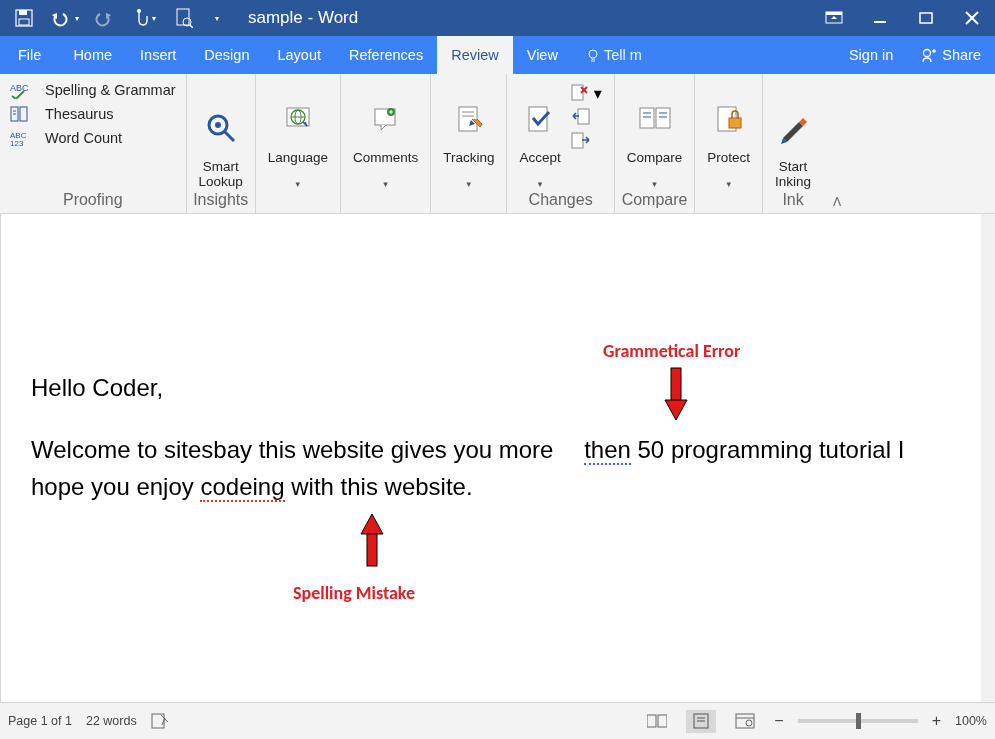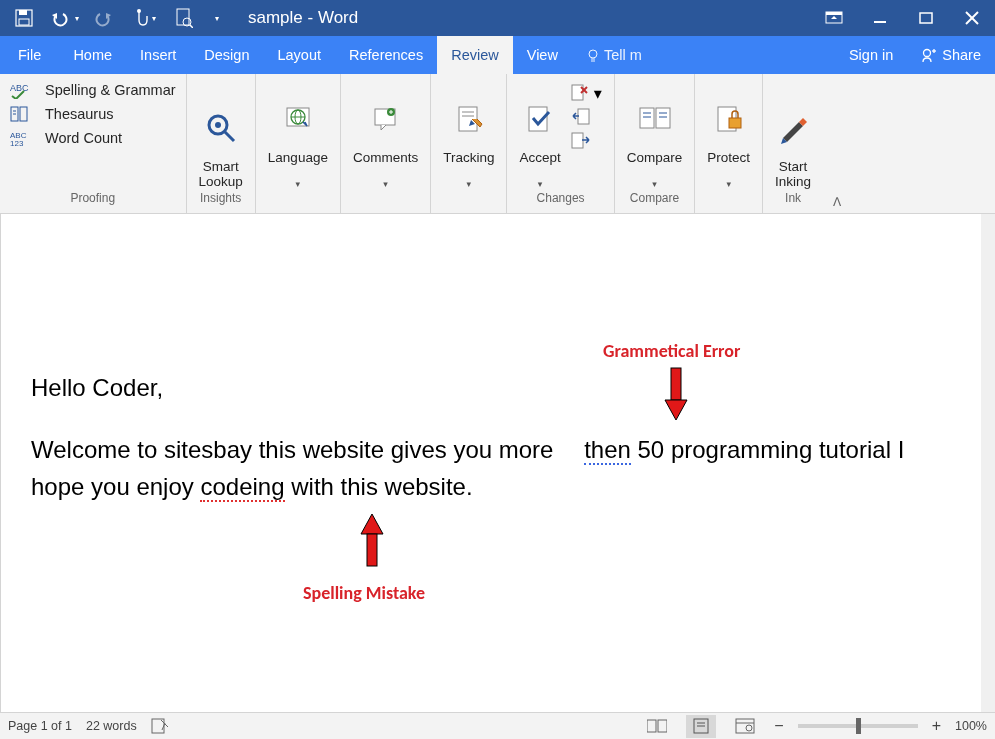--- a/index.html
+++ b/index.html
@@ -15,36 +15,36 @@
 .tabbar { background: #3b82f6; height: 38px; display: flex; align-items: stretch; color: #fff; font-size: 14.5px; }
 .tabbar .tab { padding: 0 14px; display: flex; align-items: center; cursor: pointer; }
 .tabbar .tab.active { background: #f3f3f3; color: #2b579a; font-weight: 400; }
 .tabbar .tab.file { padding: 0 18px; }
 .tabbar .tell { display:flex; align-items:center; gap:4px; opacity: 0.9;}
 .tabbar .signin { margin-left: auto; padding: 0 14px; display:flex; align-items:center; }
 .tabbar .share { padding: 0 14px; display:flex; align-items:center; gap:5px;}
 .ribbon { background: #f3f3f3; height: 140px; border-bottom: 1px solid #d4d4d4; display: flex; align-items: stretch; }
 .group { border-right: 1px solid #d4d4d4; display: flex; flex-direction: column; padding: 0; }
 .group .body { flex:1; display:flex; padding: 4px 6px 0 6px; }
-.group .label { height: 22px; font-size: 12px; color: #666; text-align: center; }
+.group .label { height: 22px; font-size: 16px; color: #666; text-align: center; }
 .proofing-col { display:flex; flex-direction:column; gap:6px; padding-top: 3px; }
 .proof-item { display:flex; align-items:center; gap:13px; font-size: 14.5px; color:#262626; cursor:pointer; white-space:nowrap; padding: 0 4px;}
 .big-btn { display:flex; flex-direction:column; align-items:center; justify-content:flex-end; padding: 2px 6px; cursor:pointer; gap:14px; font-size:13.5px; color:#262626; text-align:center; }
 .big-btn .ico { width:34px; height:34px; display:flex; align-items:center; justify-content:center; }
 .big-btn .drop { font-size:9px; color:#555; }
 .changes-right { display:flex; flex-direction:column; gap:2px; padding: 4px 4px 0 2px; }
 .small-btn { display:flex; align-items:center; cursor:pointer; padding:1px 2px; }
 .collapse-caret { width:28px; display:flex; align-items:flex-end; justify-content:center; font-size:12px; color:#666; padding-bottom: 4px; cursor:pointer;}
 .doc-area { flex:1; background:#fff; position: relative; overflow:hidden; border-left:1px solid #d4d4d4; border-right: 14px solid #f0f0f0; }
 .doc-page { position:absolute; left:0; right:0; top:0; padding: 155px 20px 0 30px; font-family: Calibri, Arial, sans-serif; font-size: 24px; color:#000; line-height: 1.55; }
 .greeting { margin-bottom: 25px; }
 .grammar-err { border-bottom: 2px dotted #3a66e0; text-decoration-style: wavy; margin-left: 24px;}
 .spell-err { border-bottom: 2px dotted #e03030; text-decoration-style: wavy;}
 .annotation { position:absolute; color:#d8232a; font-weight:bold; font-size:18px; font-family: Calibri, Arial, sans-serif; }
-.statusbar { height: 27px; background:#f3f3f3; border-top:1px solid #d4d4d4; display:flex; align-items:center; font-size:12.5px; color:#444; padding:0 8px; gap:14px;}
+.statusbar { height: 37px; background:#f3f3f3; border-top:1px solid #d4d4d4; display:flex; align-items:center; font-size:12.5px; color:#444; padding:0 8px; gap:14px;}
 .statusbar .spacer2 { flex:1; }
 .statusbar .view-btn { width:30px; height:23px; display:flex; align-items:center; justify-content:center; cursor:pointer; }
 .statusbar .view-btn.active { background:#d8d8d8; }
 .statusbar .slider { width:120px; height:4px; background:#d0d0d0; position:relative; }
 .statusbar .slider .thumb { position:absolute; width:5px; height:16px; background:#666; top:-6px; }
 .scroll-indicator { position:absolute; right:-12px; width:10px; height:60px; background:#c8c8c8; top:0;}
 svg { display:block; }
 </style>
 </head>
 <body>
@@ -360,21 +360,21 @@
   <div class="annotation" style="left:602px; top:126px;">Grammetical Error</div>
   <svg class="annotation" style="left:660px; top:152px;" width="30" height="56">
     <rect x="10" y="2" width="10" height="32" fill="#e01818" stroke="#000" stroke-width="1"></rect>
     <path d="M4 34 L26 34 L15 54 Z" fill="#e01818" stroke="#000" stroke-width="1"></path>
   </svg>
 
   <svg class="annotation" style="left:356px; top:298px;" width="30" height="56">
     <path d="M4 22 L26 22 L15 2 Z" fill="#e01818" stroke="#000" stroke-width="1"></path>
     <rect x="10" y="22" width="10" height="32" fill="#e01818" stroke="#000" stroke-width="1"></rect>
   </svg>
-  <div class="annotation" style="left:302px; top:368px;">Spelling Mistake</div>
+  <div class="annotation" style="left:292px; top:368px;">Spelling Mistake</div>
 </div>
 
 <div class="statusbar">
   <span>Page 1 of 1</span>
   <span>22 words</span>
   <span>
     <svg width="18" height="16">
         <rect x="1" y="1" width="12" height="14" fill="none" stroke="#666"></rect>
         <path d="M10 2 L17 9" stroke="#666"></path>
         <path d="M14 5 L11 12" stroke="#666"></path>

